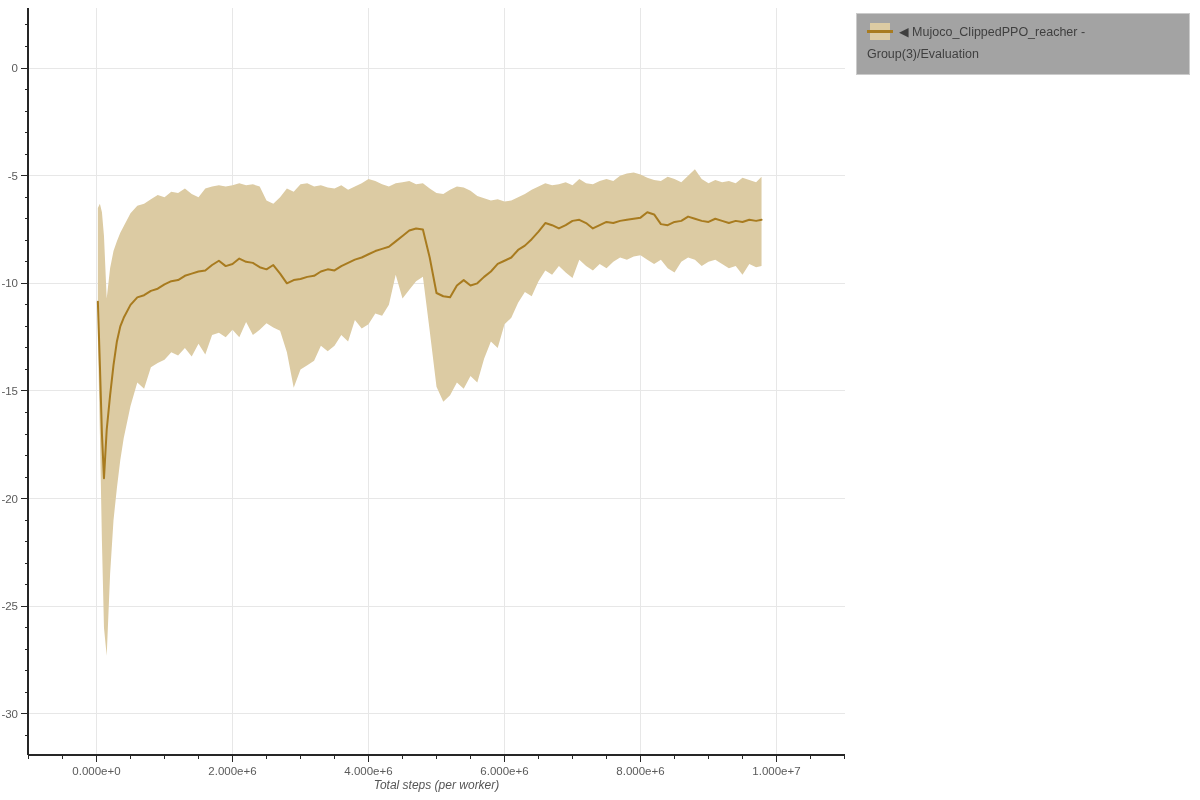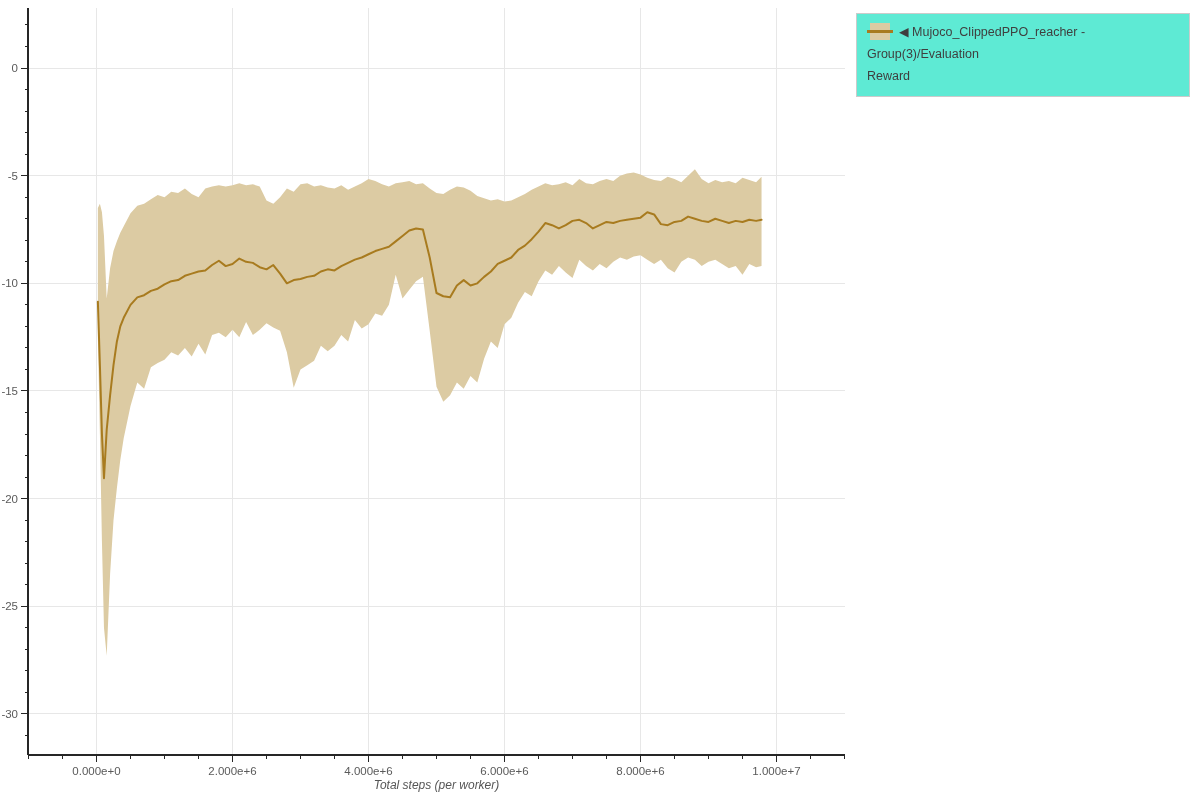--- a/index.html
+++ b/index.html
@@ -4,21 +4,21 @@
 <style>
   html,body{margin:0;padding:0;background:#ffffff;}
   body{width:1200px;height:800px;position:relative;overflow:hidden;
        font-family:"Liberation Sans",sans-serif;}
   .page{position:absolute;inset:0;}
   #chart{position:absolute;left:0;top:0;}
   #chart text{font-family:"Liberation Sans",sans-serif;}
   .x-axis-title{position:absolute;left:28px;top:778px;width:817px;
        text-align:center;font-style:italic;font-size:12px;color:#555555;}
   .legend{position:absolute;left:856px;top:13px;width:334px;box-sizing:border-box;
-       background:#5eead4;border:1px solid #cbcbcb;padding:7px 10px 9px 10px;}
+       background:#a3a3a3;border:1px solid #cbcbcb;padding:7px 10px 9px 10px;}
   .legend-item{font-size:12.5px;line-height:22px;color:#3f3f3f;cursor:pointer;}
   .swatch{position:relative;display:inline-block;width:26px;height:17px;
        vertical-align:-4px;margin-right:6px;}
   .swatch-band{position:absolute;left:3px;right:3px;top:0;bottom:0;}
   .swatch-line{position:absolute;left:0;right:0;top:7px;height:3px;}
   .legend-line2{display:block;}
 </style>
 </head>
 <body>
 
@@ -113,16 +113,15 @@
       <text x="18" y="502.666" text-anchor="end" fill="#5a5a5a" font-size="11.5px">-20</text>
       <text x="18" y="610.3325" text-anchor="end" fill="#5a5a5a" font-size="11.5px">-25</text>
       <text x="18" y="717.999" text-anchor="end" fill="#5a5a5a" font-size="11.5px">-30</text>
     </svg>
 
   <div class="x-axis-title" style="color: rgb(85, 85, 85);">Total steps (per worker)</div>
 
   <div class="legend" style="border-color: rgb(203, 203, 203);">
     <div class="legend-item" style="color: rgb(63, 63, 63);">
       <span class="swatch"><span class="swatch-band" style="background: rgb(220, 203, 163);"></span><span class="swatch-line" style="background: rgb(168, 123, 31);"></span></span><span>◀ Mujoco_ClippedPPO_reacher - Group(3)/Evaluation</span>
-      <span class="legend-line2">Reward</span>
     </div>
   </div>
 </div>
 
 </body></html>

